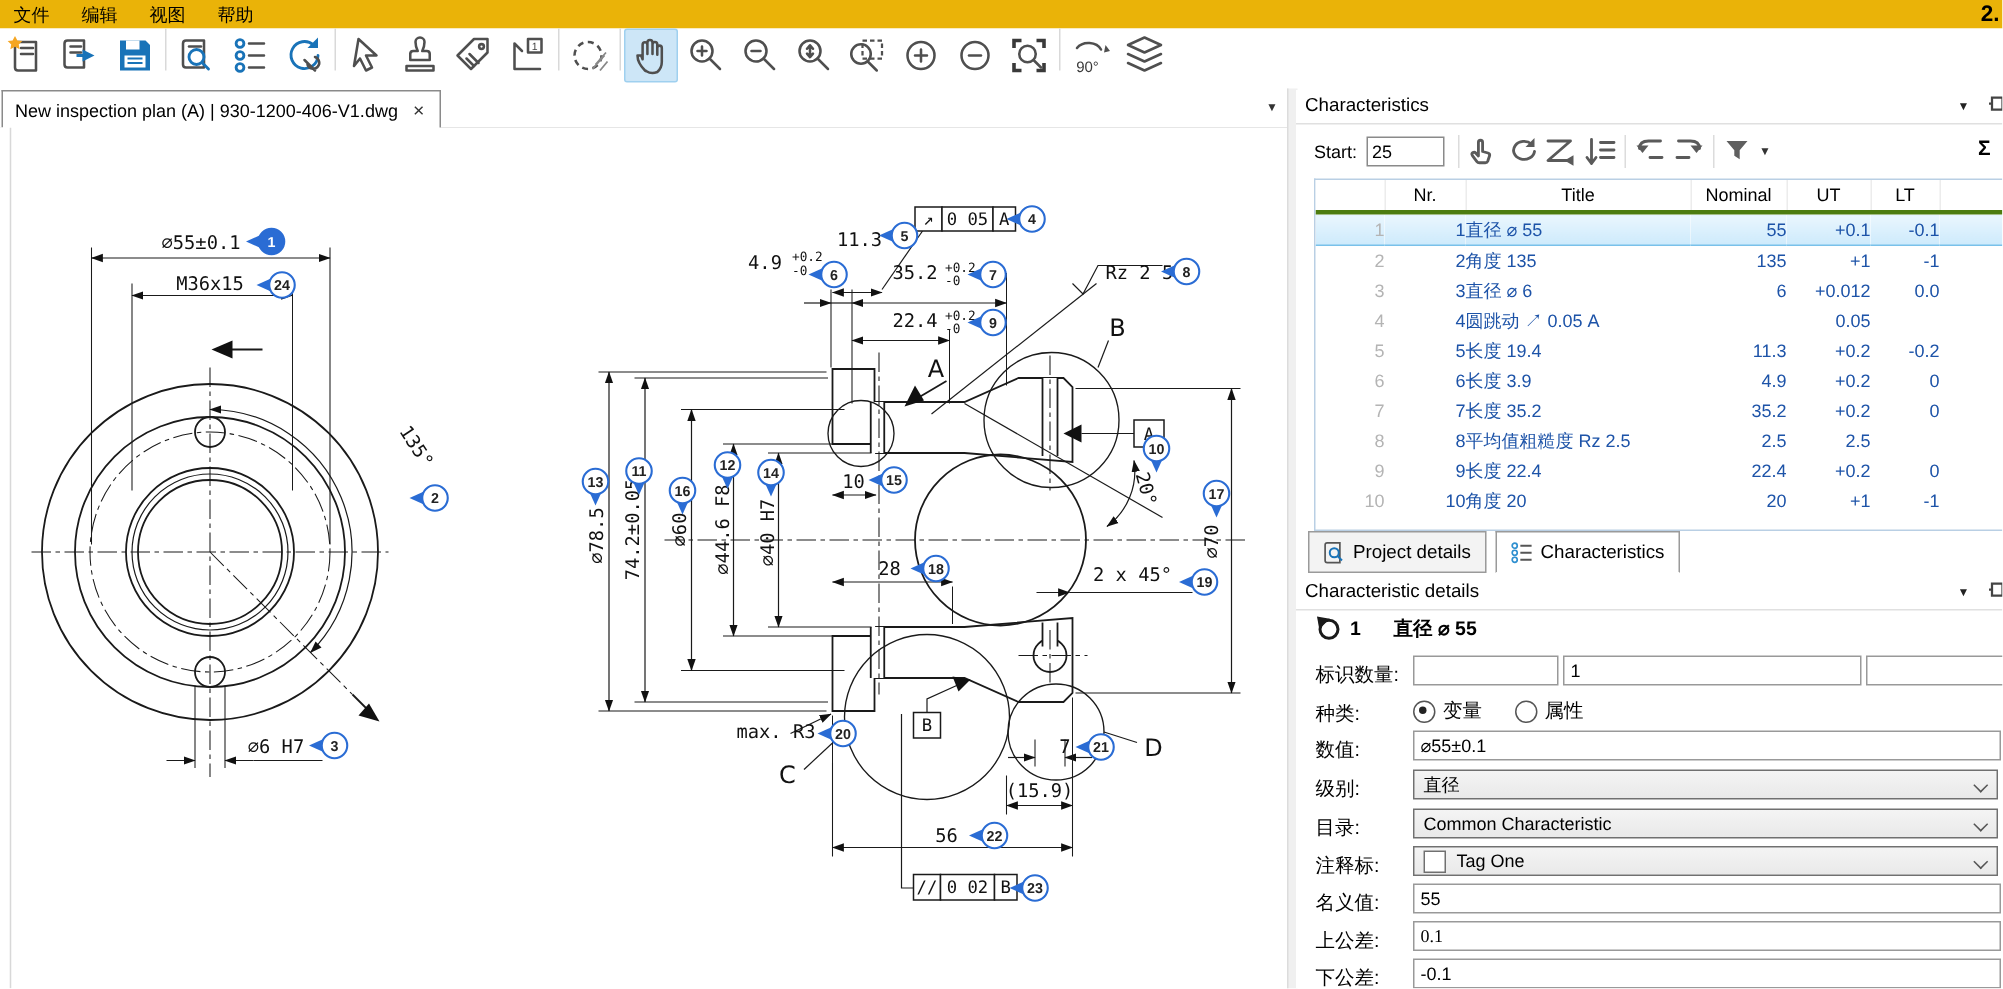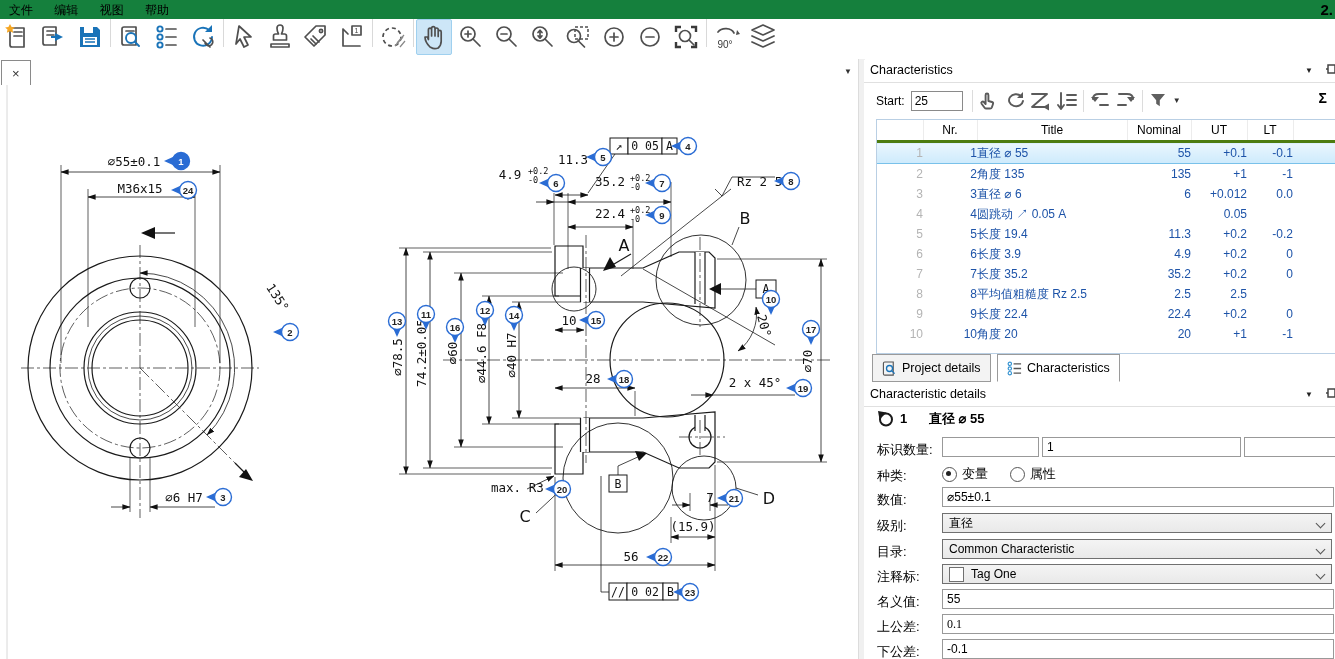--- a/index.html
+++ b/index.html
@@ -1,19 +1,19 @@
 <!DOCTYPE html>
 <html><head>
 <meta charset="utf-8">
 <style>
   html,body{margin:0;padding:0}
   body{width:1335px;height:659px;overflow:hidden;position:relative;background:#fff;
        font-family:"Liberation Sans",sans-serif;font-size:12px;color:#000;}
   
-  #menubar{position:absolute;left:0;top:0;width:100%;height:19px;background:#15803d;}
+  #menubar{position:absolute;left:0;top:0;width:100%;height:19px;background:#eab308;}
   .menu-item{display:inline-block;padding:2px 9px;cursor:default}
   #version{position:absolute;right:2px;top:1px;font-weight:bold;font-size:15px}
   #toolbar{position:absolute;left:0;top:19px;width:100%;height:40px;background:#fff;display:flex;align-items:flex-start;}
   .tbtn{width:34px;height:34px;display:flex;align-items:center;justify-content:center;border:1px solid transparent;border-radius:2px}
   .tbtn.active{background:#cde6f7;border-color:#9fd0ef}
   .tsep{width:1px;height:28px;background:#d9d9d9;margin:0 2px}
   .ic{stroke:#4f4f4f;stroke-width:1.7;fill:none;stroke-linejoin:round;stroke-linecap:round}
   .icb{stroke:#1973b8;fill:none;stroke-width:1.9;stroke-linejoin:round;stroke-linecap:round}
   .icbf{fill:#1973b8;stroke:none}
   .icof{fill:#f5a623;stroke:none}
@@ -224,20 +224,21 @@
   <div class="tbtn">
       <svg width="30" height="30" viewBox="0 0 30 30">
     <path class="ic" d="M15,3 l11,5 -11,5 -11,-5 z M4,14 l11,5 11,-5 M4,20 l11,5 11,-5"></path>
       </svg>
     </div>
 </div>
 
 <div id="left">
   <div id="tabbar">
     <div id="doc-tab">
+      <span>New inspection plan (A) | 930-1200-406-V1.dwg</span>
       <span id="tab-close">×</span>
     </div>
     <span id="tab-list-caret">▼</span>
   </div>
   <div id="canvas">
     <svg id="dwg" width="858" height="574" viewBox="0 0 858 574">
       <defs>
         <pattern id="hatch" width="7" height="7" patternUnits="userSpaceOnUse" patternTransform="rotate(45)">
           <line x1="0" y1="0" x2="0" y2="7" stroke="#3a3a3a" stroke-width="0.8"></line>
         </pattern>

